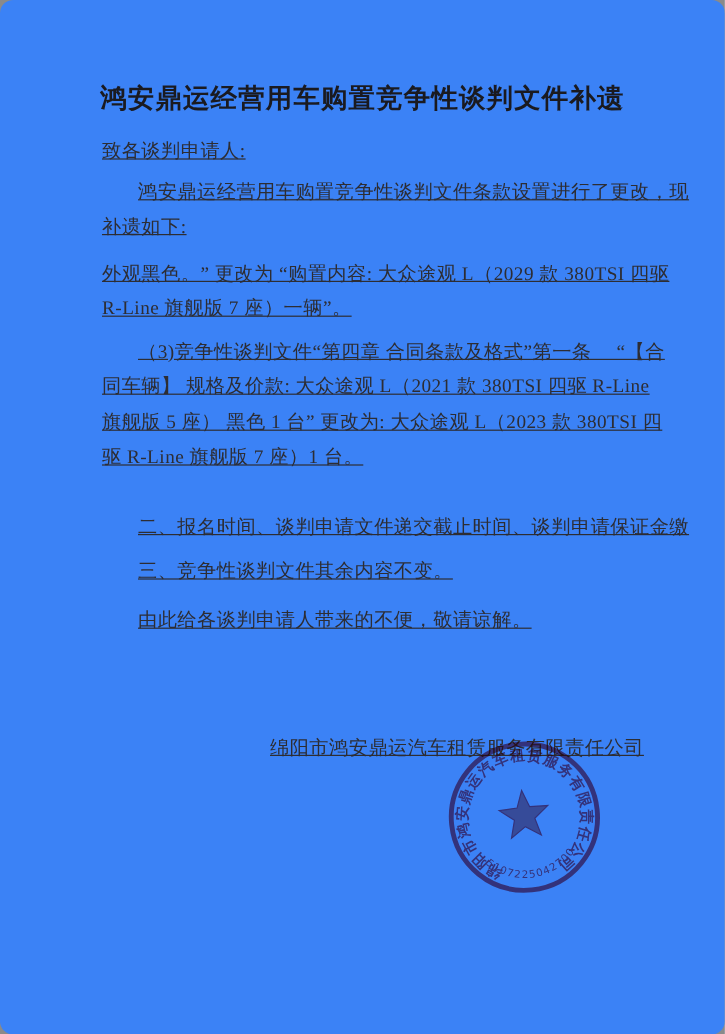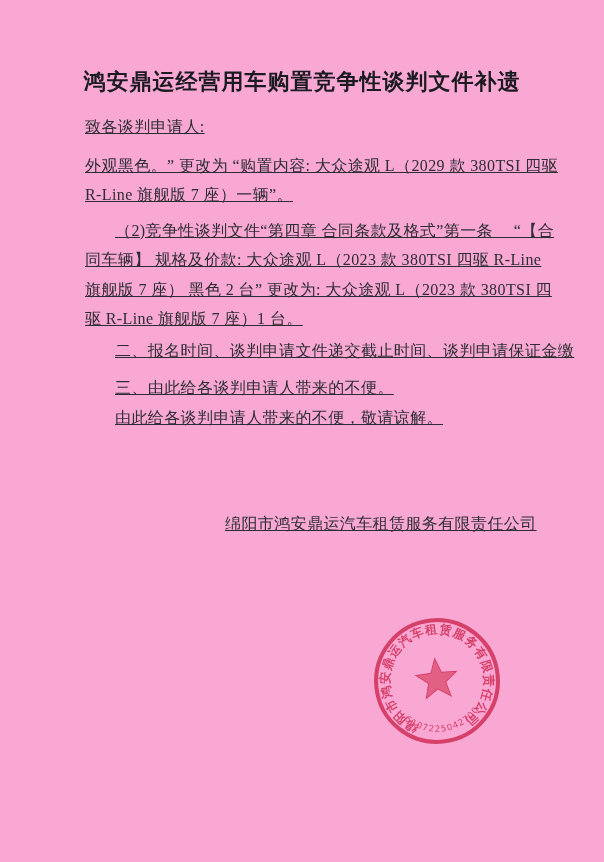--- a/index.html
+++ b/index.html
@@ -5,23 +5,24 @@
   html,body{margin:0;padding:0;}
   body{
     background:#8a8a8a;
     font-family:"Liberation Serif","DejaVu Serif",serif;
   }
   .page{
     position:relative;
     width:604px;
     height:862px;
     margin:0 auto;
-    background:#f9a8d4;
+    background:#3b82f6;
     overflow:hidden;
     color:#2d2d33;
+    border-radius:11px;
   }
   .doc-title{
     margin-top:66px;
     height:32px;
     line-height:32px;
     text-align:center;
     font-size:22px;
     font-weight:bold;
     letter-spacing:1px;
     color:#1a1a20;
@@ -35,23 +36,23 @@
     height:29.5px;
     line-height:29.5px;
     letter-spacing:0.4px;
     white-space:nowrap;
   }
   .indent{ padding-left:30px; }
   .salutation{ margin-top:14px; }
   .para-1{ margin-top:4px; }
   .para-2{ margin-top:9px; }
   .para-3{ margin-top:6px; }
-  .para-4{ margin-top:2px; }
+  .para-4{ margin-top:28px; }
   .para-5{ margin-top:8px; }
-  .para-6{ margin-top:0px; }
+  .para-6{ margin-top:11px; }
   .company-line{
     margin-top:77px;
     padding-left:140px;
     letter-spacing:0.4px;
   }
   .date-line{
     padding-left:320px;
     letter-spacing:0.4px;
   }
   .seal{
@@ -71,39 +72,43 @@
 <body>
 
 <div class="page">
 
   <div class="doc-title">鸿安鼎运经营用车购置竞争性谈判文件补遗</div>
 
   <div class="body-text">
 
     <div class="line salutation">致各谈判申请人:</div>
 
+    <div class="para-1">
+      <div class="line indent">鸿安鼎运经营用车购置竞争性谈判文件条款设置进行了更改，现</div>
+      <div class="line">补遗如下:</div>
+    </div>
 
     <div class="para-2">
       <div class="line">外观黑色。” 更改为 “购置内容: 大众途观 L（2029 款  380TSI  四驱</div>
       <div class="line">R-Line 旗舰版 7 座）一辆”。</div>
     </div>
 
     <div class="para-3">
-      <div class="line indent">（2)竞争性谈判文件“第四章 合同条款及格式”第一条　 “【合</div>
-      <div class="line">同车辆】 规格及价款: 大众途观 L（2023 款  380TSI  四驱 R-Line</div>
-      <div class="line">旗舰版 7 座） 黑色 2 台” 更改为: 大众途观 L（2023 款  380TSI  四</div>
+      <div class="line indent">（3)竞争性谈判文件“第四章 合同条款及格式”第一条　 “【合</div>
+      <div class="line">同车辆】 规格及价款: 大众途观 L（2021 款  380TSI  四驱 R-Line</div>
+      <div class="line">旗舰版 5 座） 黑色 1 台” 更改为: 大众途观 L（2023 款  380TSI  四</div>
       <div class="line">驱 R-Line 旗舰版 7 座）1 台。</div>
     </div>
 
     <div class="para-4">
       <div class="line indent">二、报名时间、谈判申请文件递交截止时间、谈判申请保证金缴</div>
     </div>
 
     <div class="para-5">
-      <div class="line indent">三、由此给各谈判申请人带来的不便。</div>
+      <div class="line indent">三、竞争性谈判文件其余内容不变。</div>
     </div>
 
     <div class="para-6">
       <div class="line indent">由此给各谈判申请人带来的不便，敬请谅解。</div>
     </div>
 
     <div class="line company-line">绵阳市鸿安鼎运汽车租赁服务有限责任公司</div>
 
 
   </div>

